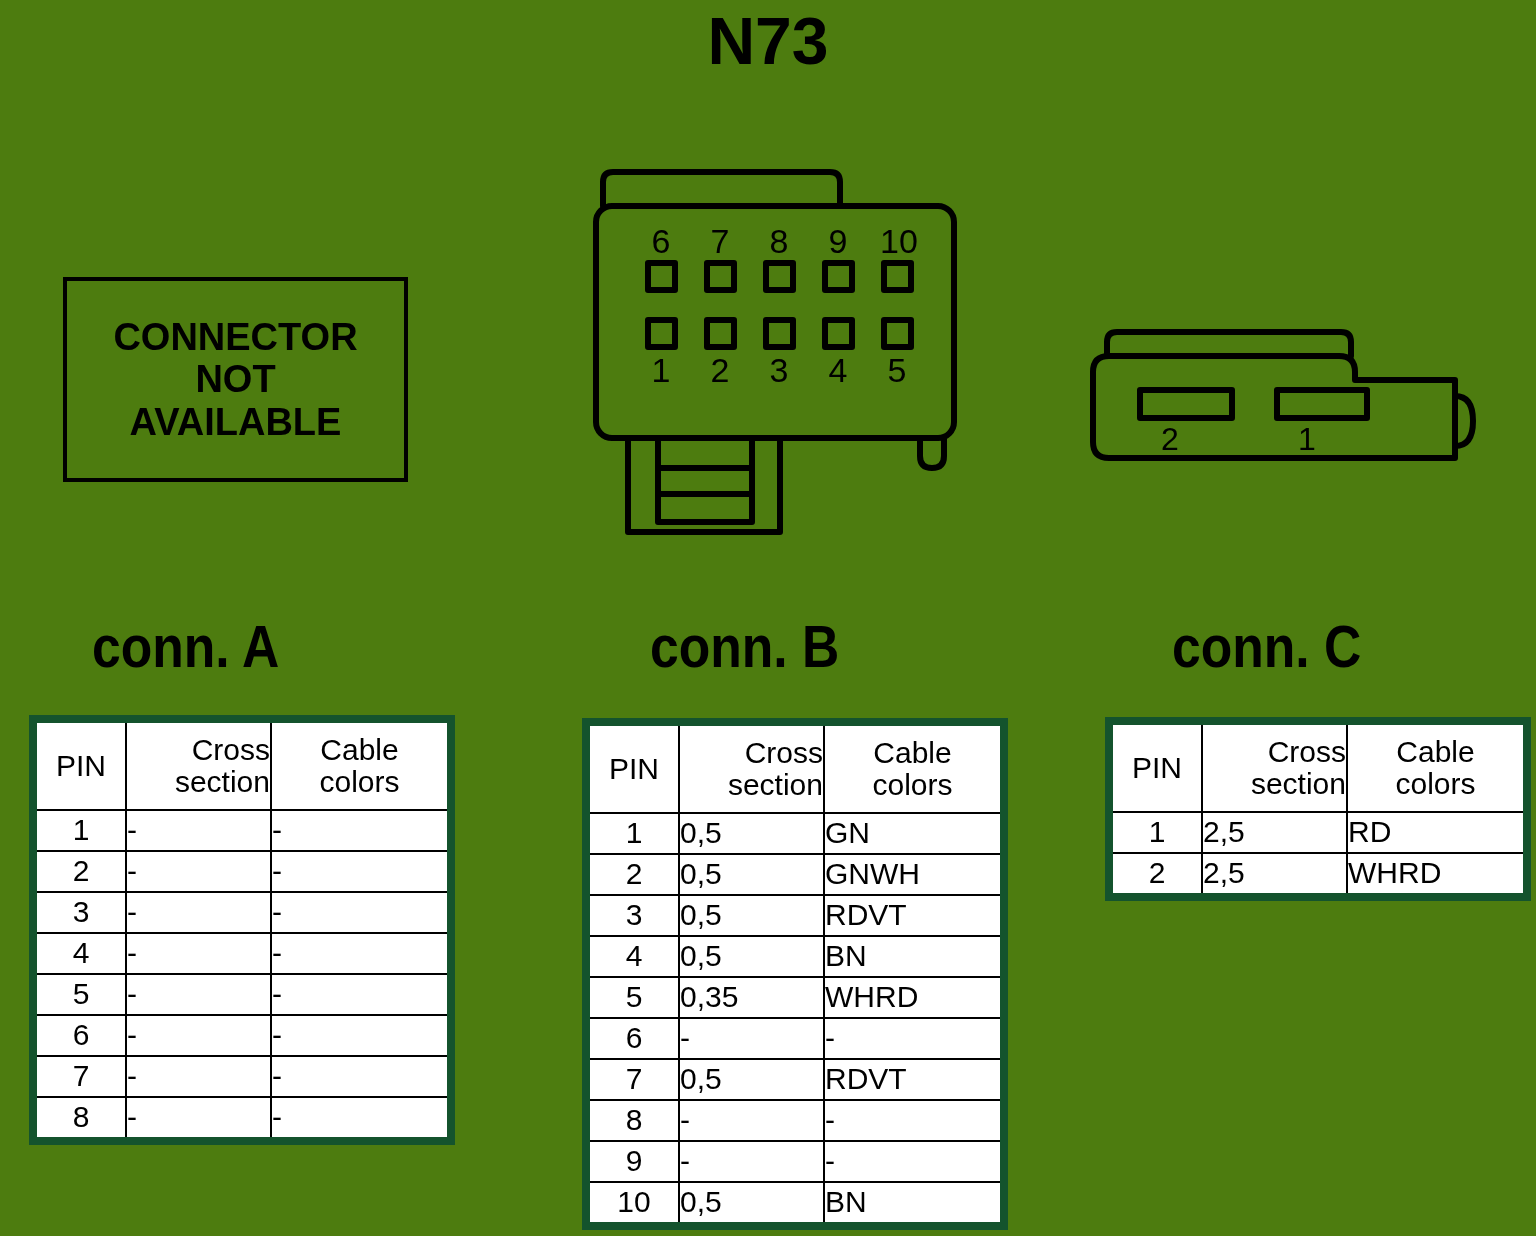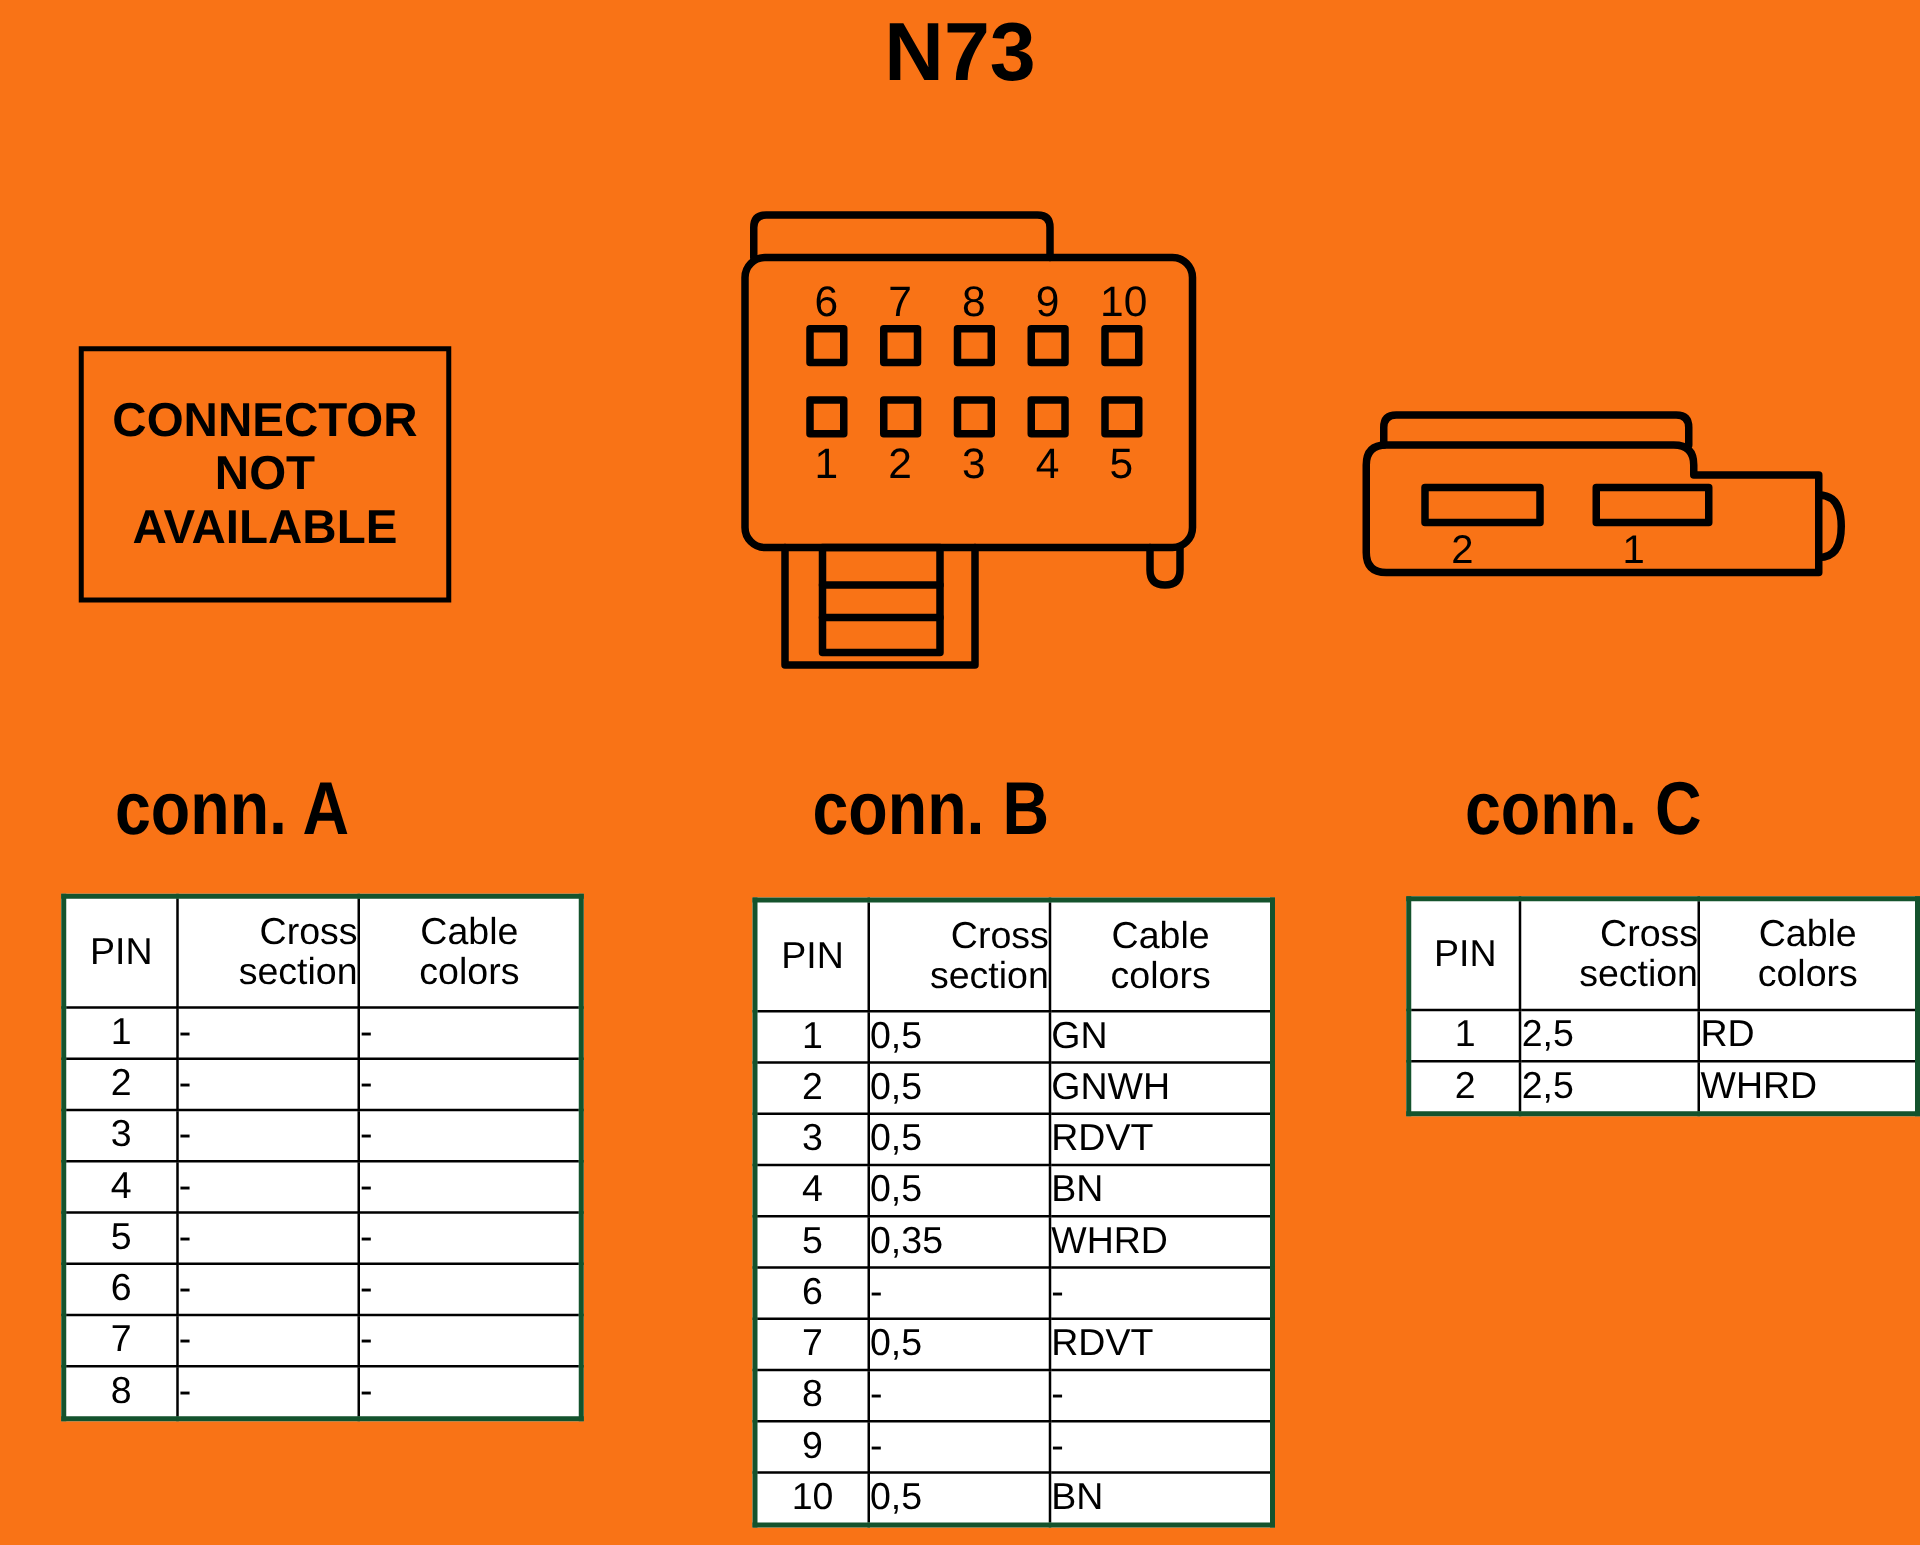--- a/index.html
+++ b/index.html
@@ -9,21 +9,21 @@
     background: #ffffff;
   }
   body {
     font-family: "Liberation Sans", sans-serif;
     color: #000000;
   }
   #page {
     position: relative;
     width: 1536px;
     height: 1236px;
-    background: #f97316;
+    background: #4d7c0f;
     overflow: hidden;
   }
 
   
   #title {
     position: absolute;
     left: 0;
     top: 8px;
     width: 1536px;
     text-align: center;
@@ -31,21 +31,21 @@
     font-weight: bold;
     letter-spacing: 0px;
     line-height: 1;
   }
 
   
   #not-available-box {
     position: absolute;
     left: 63px;
     top: 277px;
-    width: 298px;
+    width: 345px;
     height: 205px;
     border: 4px solid #000;
     box-sizing: border-box;
     display: flex;
     flex-direction: column;
     align-items: center;
     justify-content: center;
     line-height: 1.12;
   }
   #not-available-box .na-line {
@@ -88,22 +88,21 @@
   #heading-a { left: 92px;  top: 617px; }
   #heading-b { left: 650px; top: 617px; }
   #heading-c { left: 1172px; top: 617px; }
 
   
   .pin-table {
     position: absolute;
     border-collapse: collapse;
     table-layout: fixed;
     background: #fff;
-    border: 4px solid #14532d;
-    margin-left: 20px;
+    border: 8px solid #14532d;
   }
   .pin-table th, .pin-table td {
     border: 2px solid #000;
     font-size: 30px;
     font-weight: normal;
     padding: 0;
     line-height: 1.08;
     background: #fff;
   }
   .pin-table thead th {

